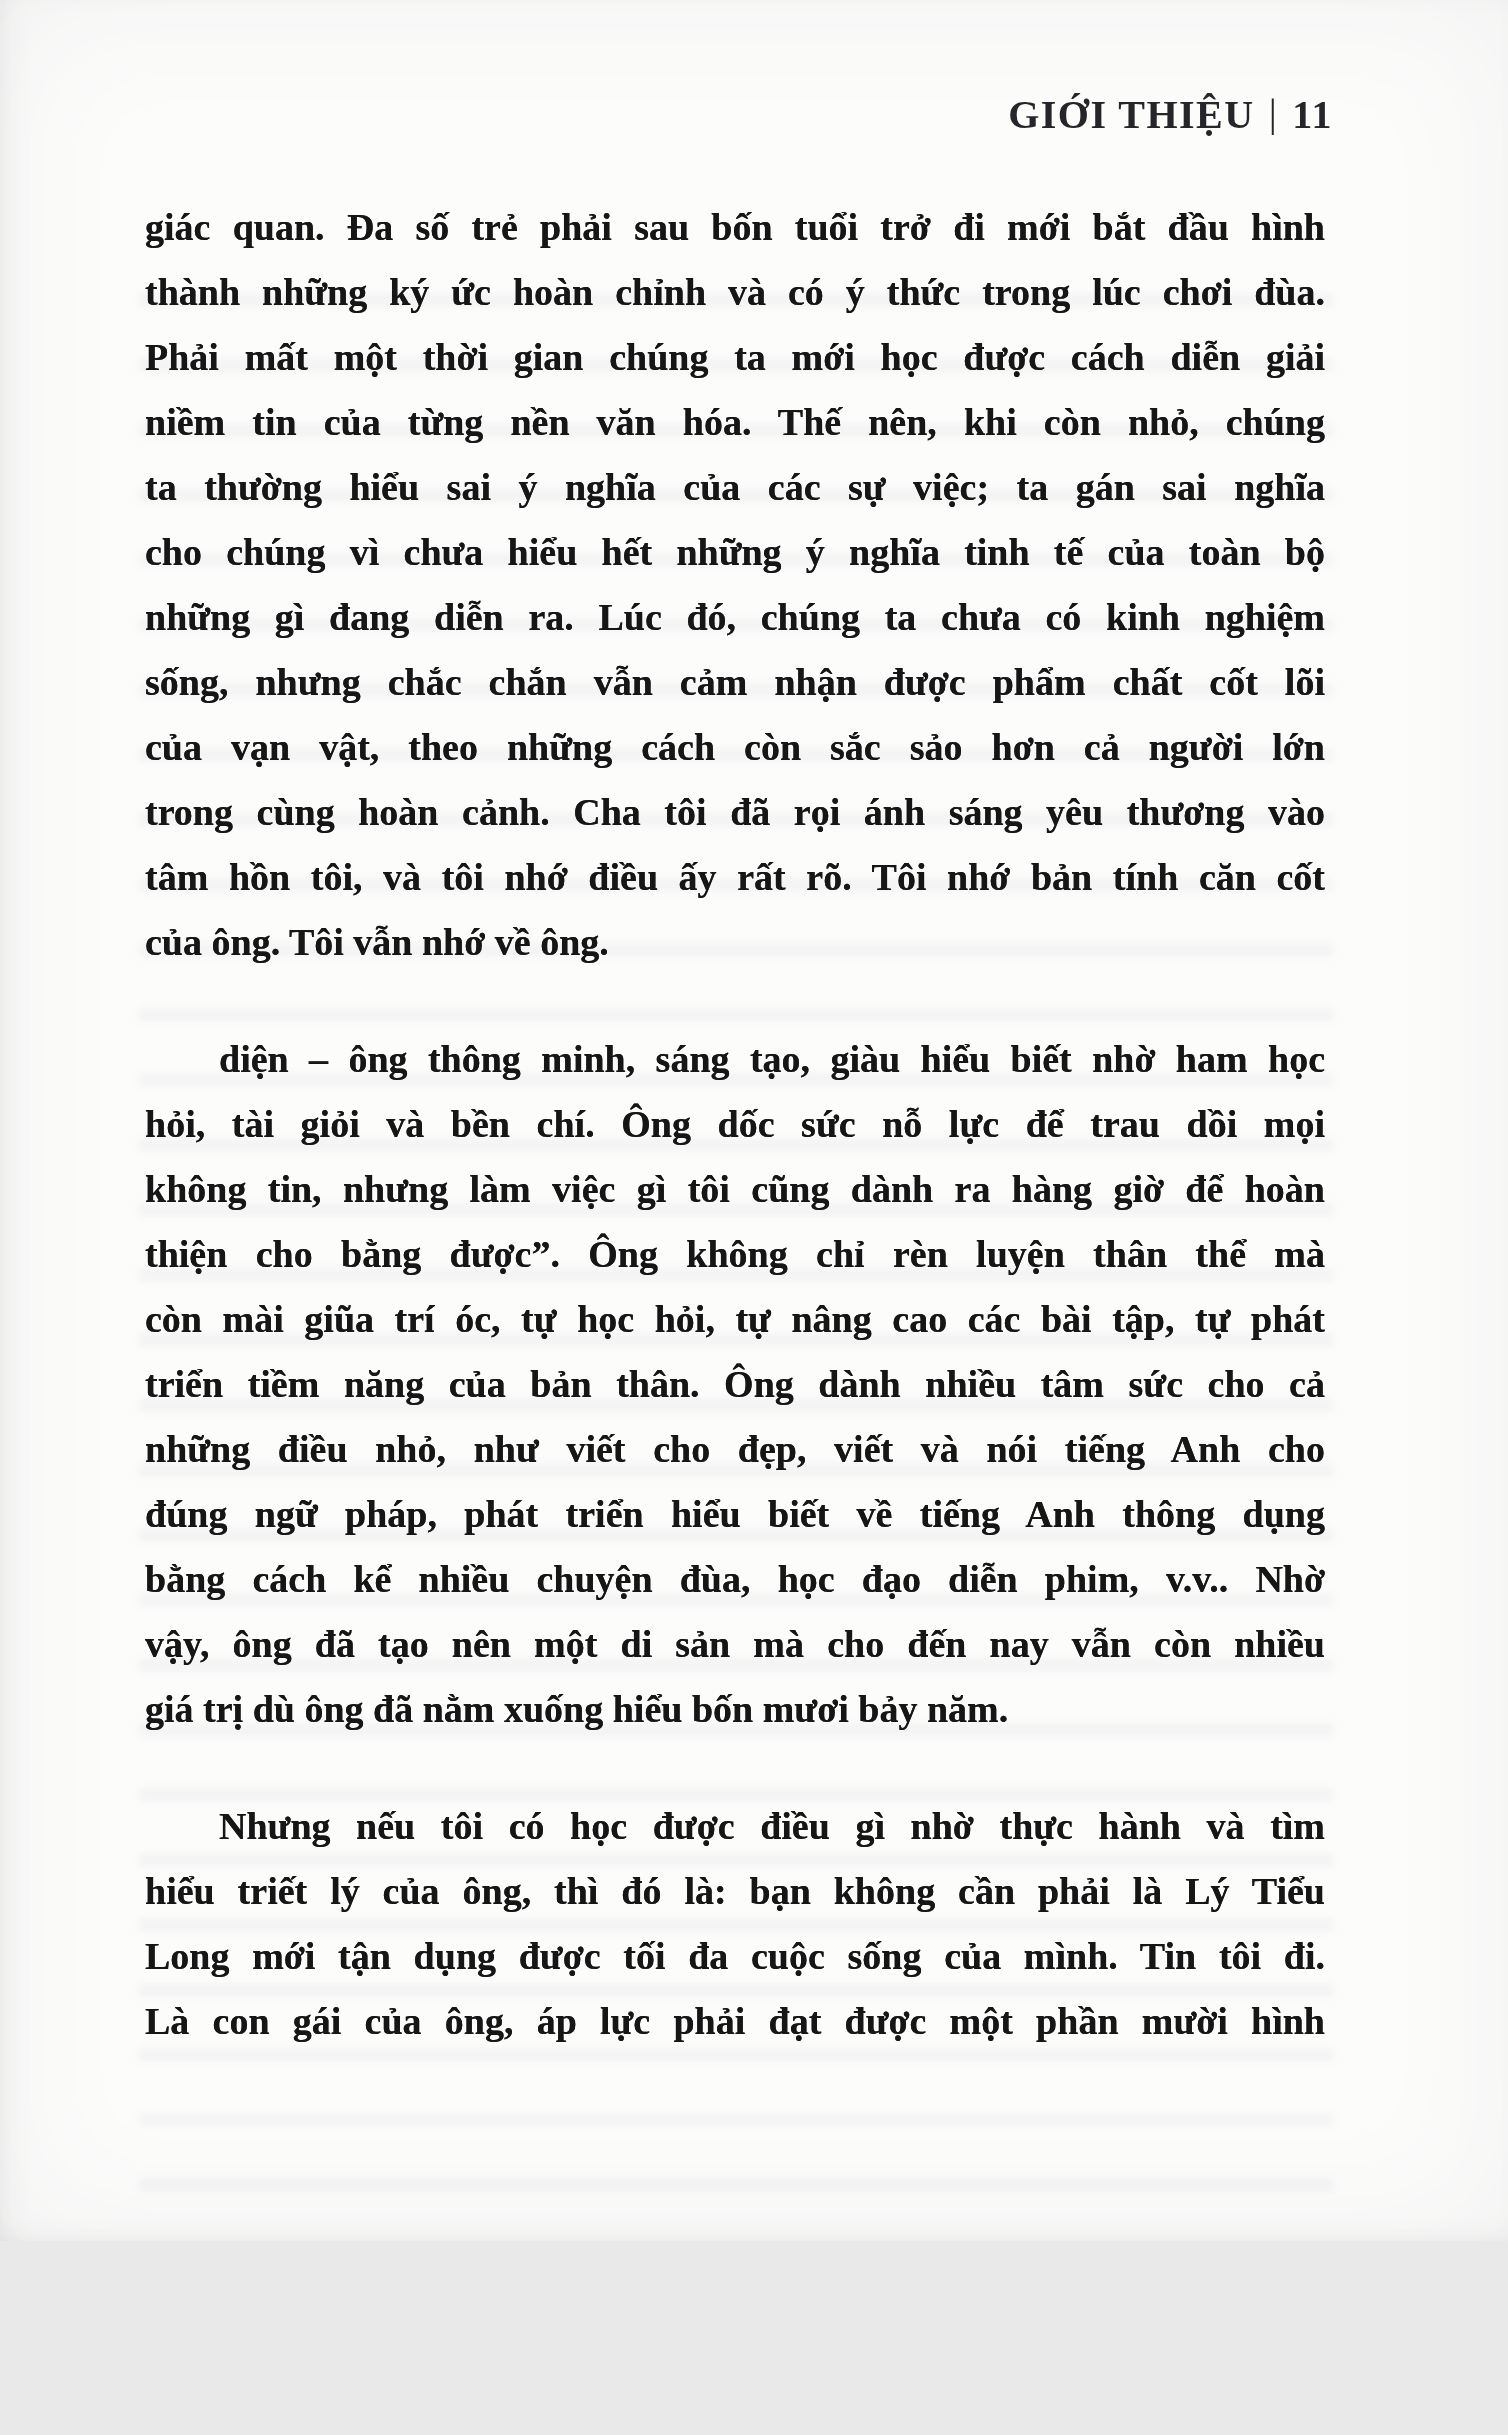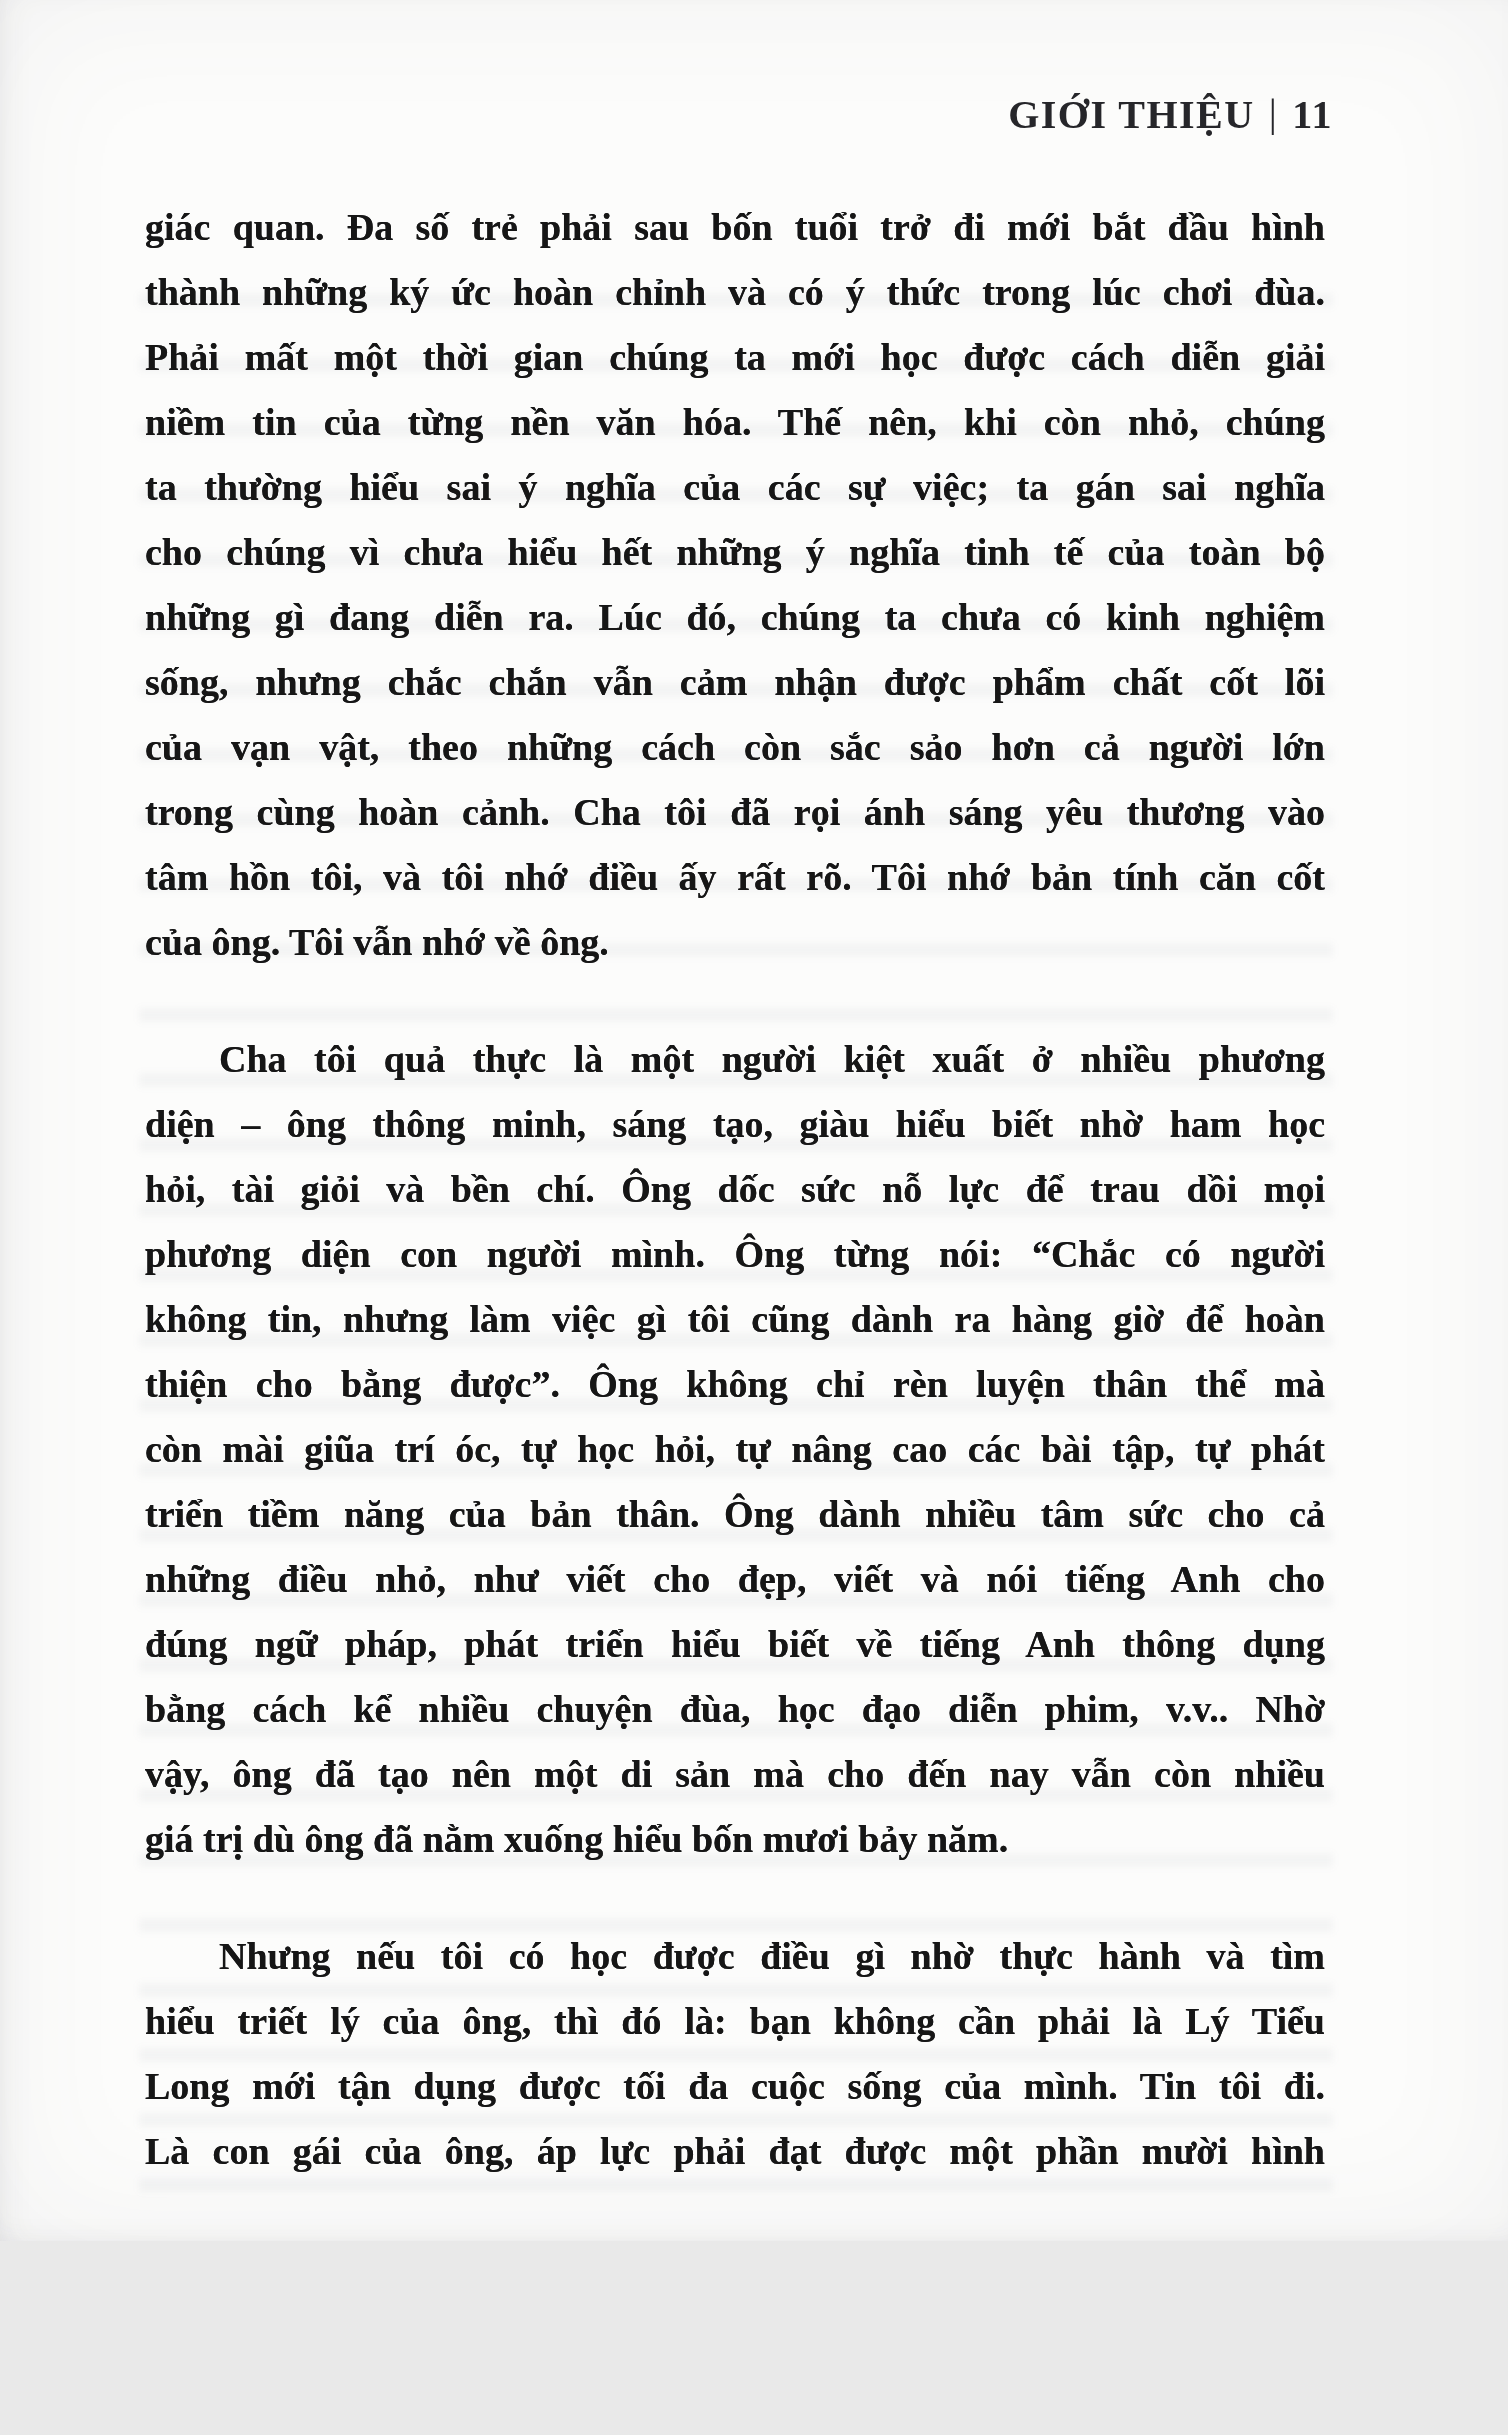--- a/index.html
+++ b/index.html
@@ -111,24 +111,22 @@
         <div class="line">ta thường hiểu sai ý nghĩa của các sự việc; ta gán sai nghĩa</div>
         <div class="line">cho chúng vì chưa hiểu hết những ý nghĩa tinh tế của toàn bộ</div>
         <div class="line">những gì đang diễn ra. Lúc đó, chúng ta chưa có kinh nghiệm</div>
         <div class="line">sống, nhưng chắc chắn vẫn cảm nhận được phẩm chất cốt lõi</div>
         <div class="line">của vạn vật, theo những cách còn sắc sảo hơn cả người lớn</div>
         <div class="line">trong cùng hoàn cảnh. Cha tôi đã rọi ánh sáng yêu thương vào</div>
         <div class="line">tâm hồn tôi, và tôi nhớ điều ấy rất rõ. Tôi nhớ bản tính căn cốt</div>
         <div class="line no-justify">của ông. Tôi vẫn nhớ về ông.</div>
       </div>
       <div class="para indent">
-        <div class="line">Cha tôi quả thực là một người kiệt xuất ở nhiều phương</div>
         <div class="line">diện – ông thông minh, sáng tạo, giàu hiểu biết nhờ ham học</div>
         <div class="line">hỏi, tài giỏi và bền chí. Ông dốc sức nỗ lực để trau dồi mọi</div>
-        <div class="line">phương diện con người mình. Ông từng nói: “Chắc có người</div>
         <div class="line">không tin, nhưng làm việc gì tôi cũng dành ra hàng giờ để hoàn</div>
         <div class="line">thiện cho bằng được”. Ông không chỉ rèn luyện thân thể mà</div>
         <div class="line">còn mài giũa trí óc, tự học hỏi, tự nâng cao các bài tập, tự phát</div>
         <div class="line">triển tiềm năng của bản thân. Ông dành nhiều tâm sức cho cả</div>
         <div class="line">những điều nhỏ, như viết cho đẹp, viết và nói tiếng Anh cho</div>
         <div class="line">đúng ngữ pháp, phát triển hiểu biết về tiếng Anh thông dụng</div>
         <div class="line">bằng cách kể nhiều chuyện đùa, học đạo diễn phim, v.v.. Nhờ</div>
         <div class="line">vậy, ông đã tạo nên một di sản mà cho đến nay vẫn còn nhiều</div>
         <div class="line no-justify">giá trị dù ông đã nằm xuống hiểu bốn mươi bảy năm.</div>
       </div>

